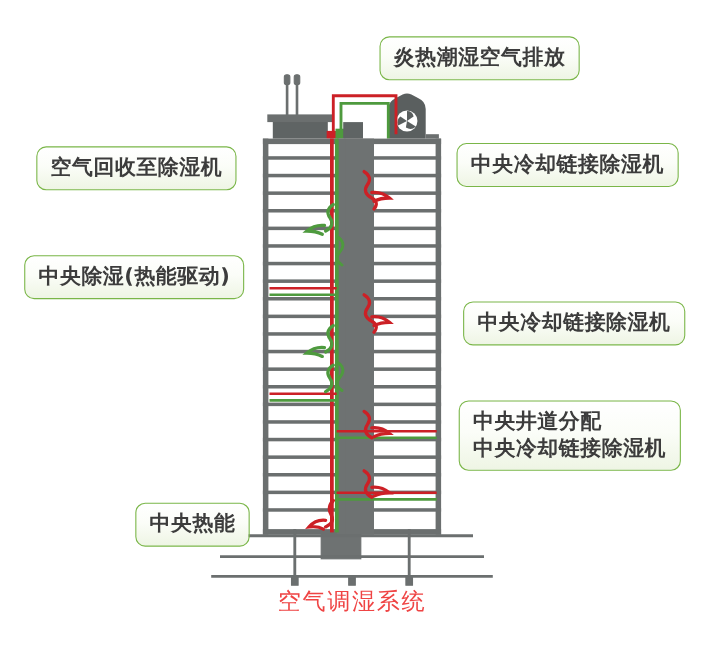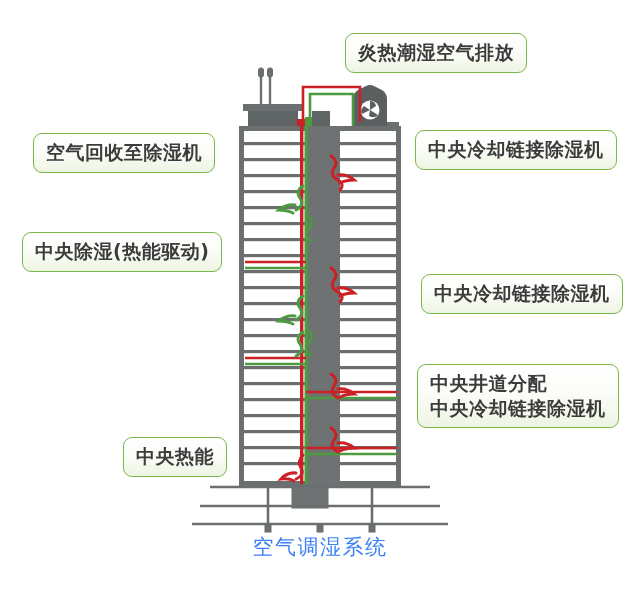--- a/index.html
+++ b/index.html
@@ -29,32 +29,32 @@
     white-space:nowrap;
     text-align:center;
     font-family:"DejaVu Sans","Liberation Sans",sans-serif;
     font-weight:bold;
   }
   .label-box .ln{display:block;}
 
   #lbl-exhaust{left:345px;top:33px;}
   #lbl-outdoor{left:33px;top:133px;}
   #lbl-central-dehum{left:22px;top:232px;}
-  #lbl-central-heat{left:123px;top:437px;}
+  #lbl-central-heat{left:123px;top:457px;}
   #lbl-chiller{left:415px;top:130px;}
   #lbl-recovery{left:421px;top:274px;}
   #lbl-shaft{left:417px;top:325px;text-align:left;margin-top:39px;}
 
   
   #caption{
     position:absolute;
     left:0;top:533px;width:640px;
     text-align:center;
     font-size:21px;
-    color:#3b82f6;
+    color:#ef4444;
     letter-spacing:1.5px;
     font-family:"DejaVu Sans","Liberation Sans",sans-serif;
   }
 </style>
 </head>
 <body>
 
 <div id="stage">
 
   <svg class="svg-layer" viewBox="0 0 640 602">

